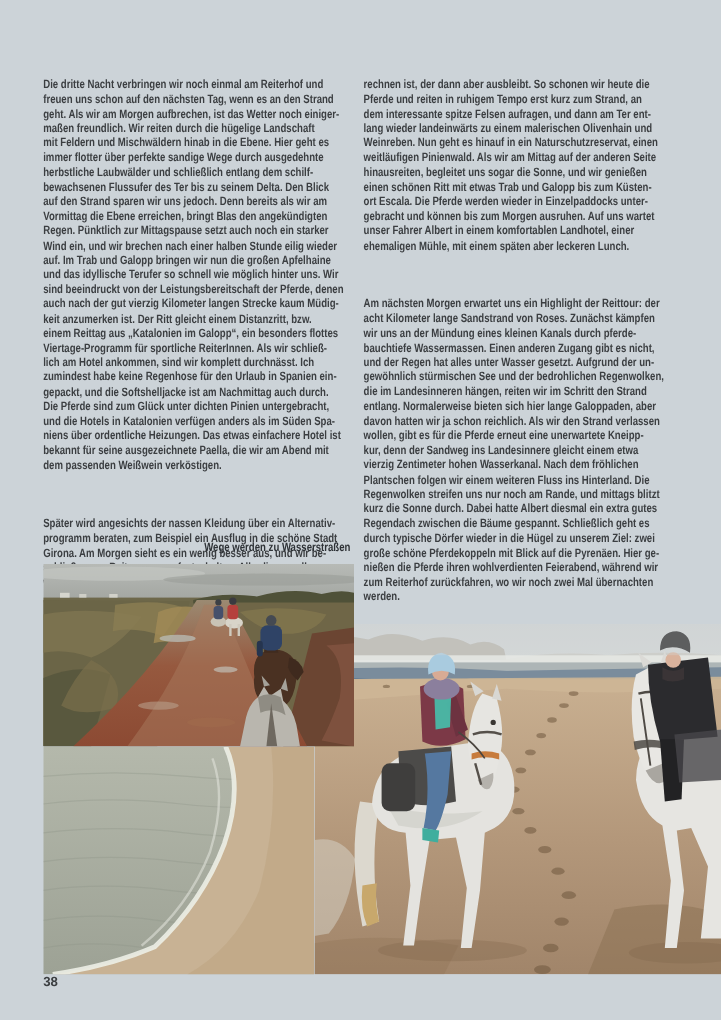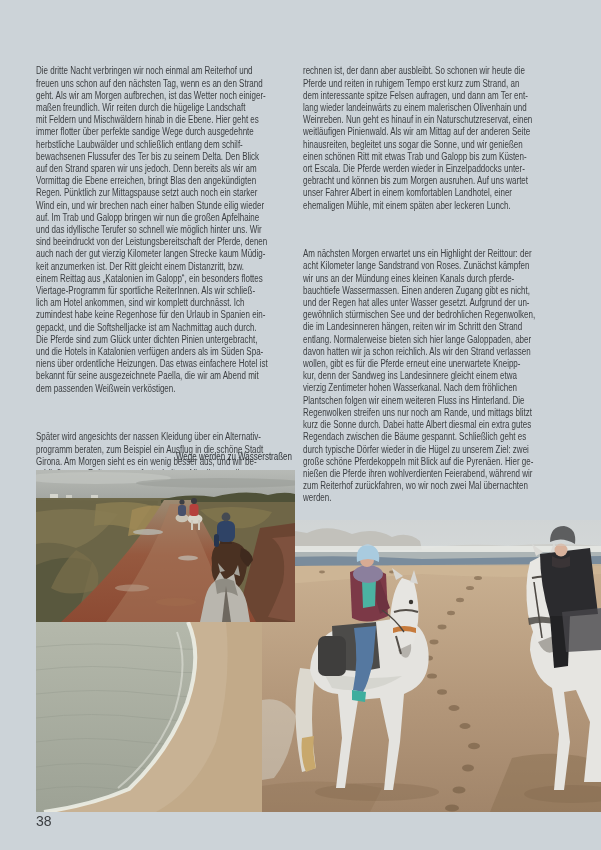--- a/index.html
+++ b/index.html
@@ -3,21 +3,21 @@
 <meta charset="utf-8">
 <style>
   html,body{margin:0;padding:0;}
   body{
     width:601px;height:850px;
     background:#ccd3d8;
     font-family:"Liberation Sans",sans-serif;
     position:relative;
     overflow:hidden;
   }
-  .page{position:absolute;inset:0;}
+  .page{position:absolute;inset:0;font-weight:bold;}
   .textcol{
     position:absolute;
     font-size:10px;
     line-height:12.2px;
     color:#3b3e41;
     white-space:pre;
     transform:scaleX(0.8);
     transform-origin:0 0;
   }
   .textcol p{margin:0 0 12px 0;}
@@ -28,21 +28,21 @@
     font-size:10px;color:#2e3236;text-align:right;white-space:pre;
     transform:scaleX(0.8);transform-origin:0 0;
   }
   figure{margin:0;position:absolute;overflow:hidden;}
   figure svg{display:block;width:100%;height:100%;}
   #photo-beach{left:262px;top:520px;width:339px;height:292px;z-index:1;}
   #photo-water{left:36px;top:622px;width:226px;height:190px;z-index:2;}
   #photo-flood{left:36px;top:470px;width:259px;height:152px;z-index:3;}
   #page-number{
     position:absolute;left:36px;top:813px;
-    font-size:14px;color:#3b3e41;z-index:4;
+    font-size:11px;color:#3b3e41;z-index:4;
   }
 </style>
 </head>
 <body>
 
 <div class="page">
 
   <div class="textcol" id="col-left">
     <p>Die dritte Nacht verbringen wir noch einmal am Reiterhof und
 freuen uns schon auf den nächsten Tag, wenn es an den Strand

